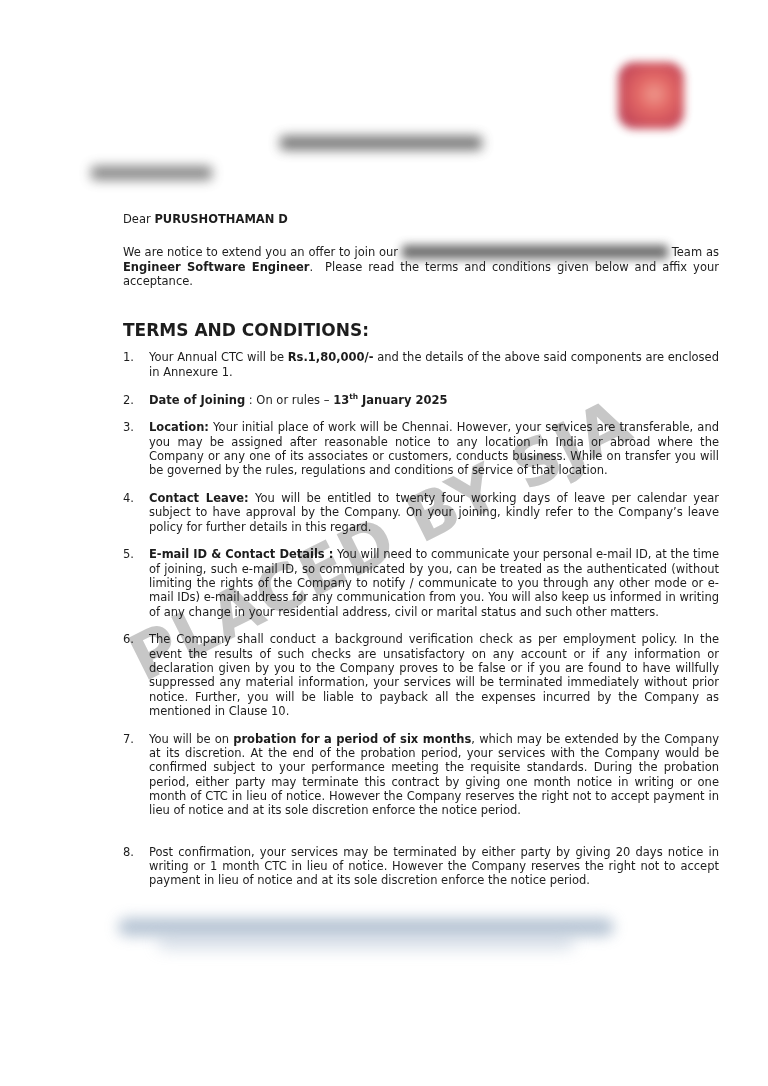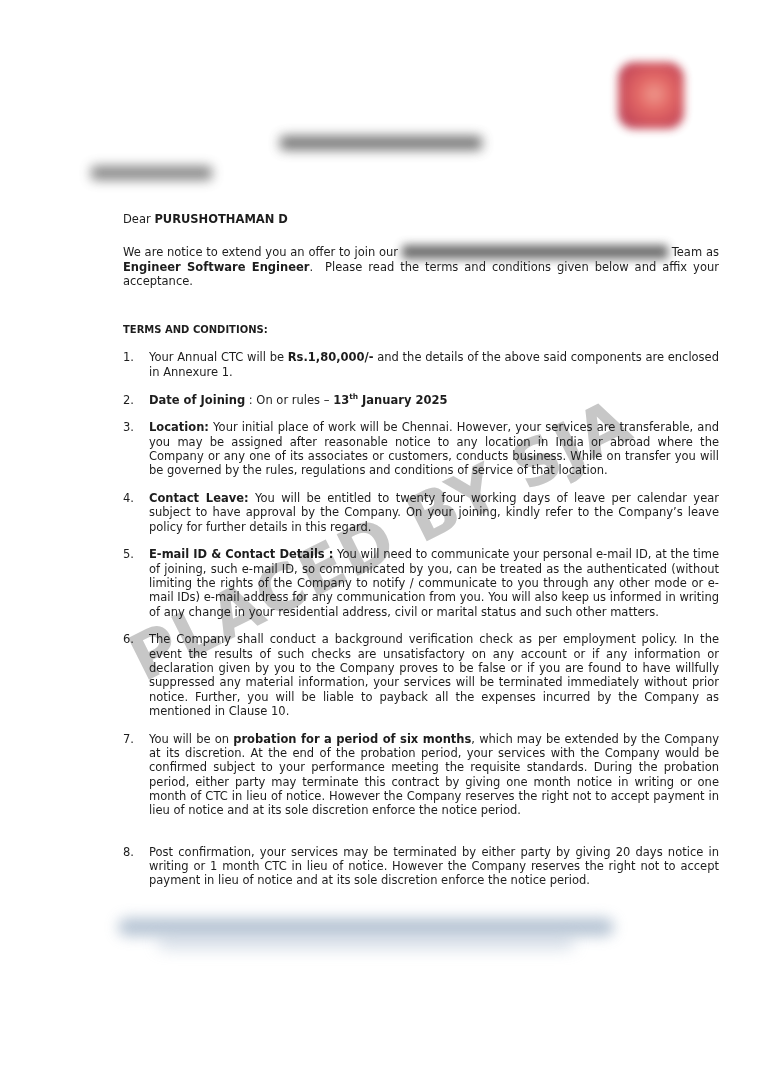--- a/index.html
+++ b/index.html
@@ -77,21 +77,21 @@
     width: 266px;
     height: 14px;
     background: #4a4a4a;
     border-radius: 3px;
     filter: blur(5px);
     opacity: 0.8;
     vertical-align: -3px;
   }
   .terms-heading {
     margin: 35px 0 0 0;
-    font-size: 10px;
+    font-size: 17px;
     font-weight: bold;
   }
   .terms-list { margin-top: 13px; }
   .term-item { display: flex; margin-top: 13.5px; }
   .term-item:first-child { margin-top: 0; }
   .term-item.gap-before { margin-top: 27px; }
   .term-num { flex: none; width: 26px; }
   .term-text { flex: 1; text-align: justify; }
   sup { font-size: 0.65em; line-height: 0; }
   

